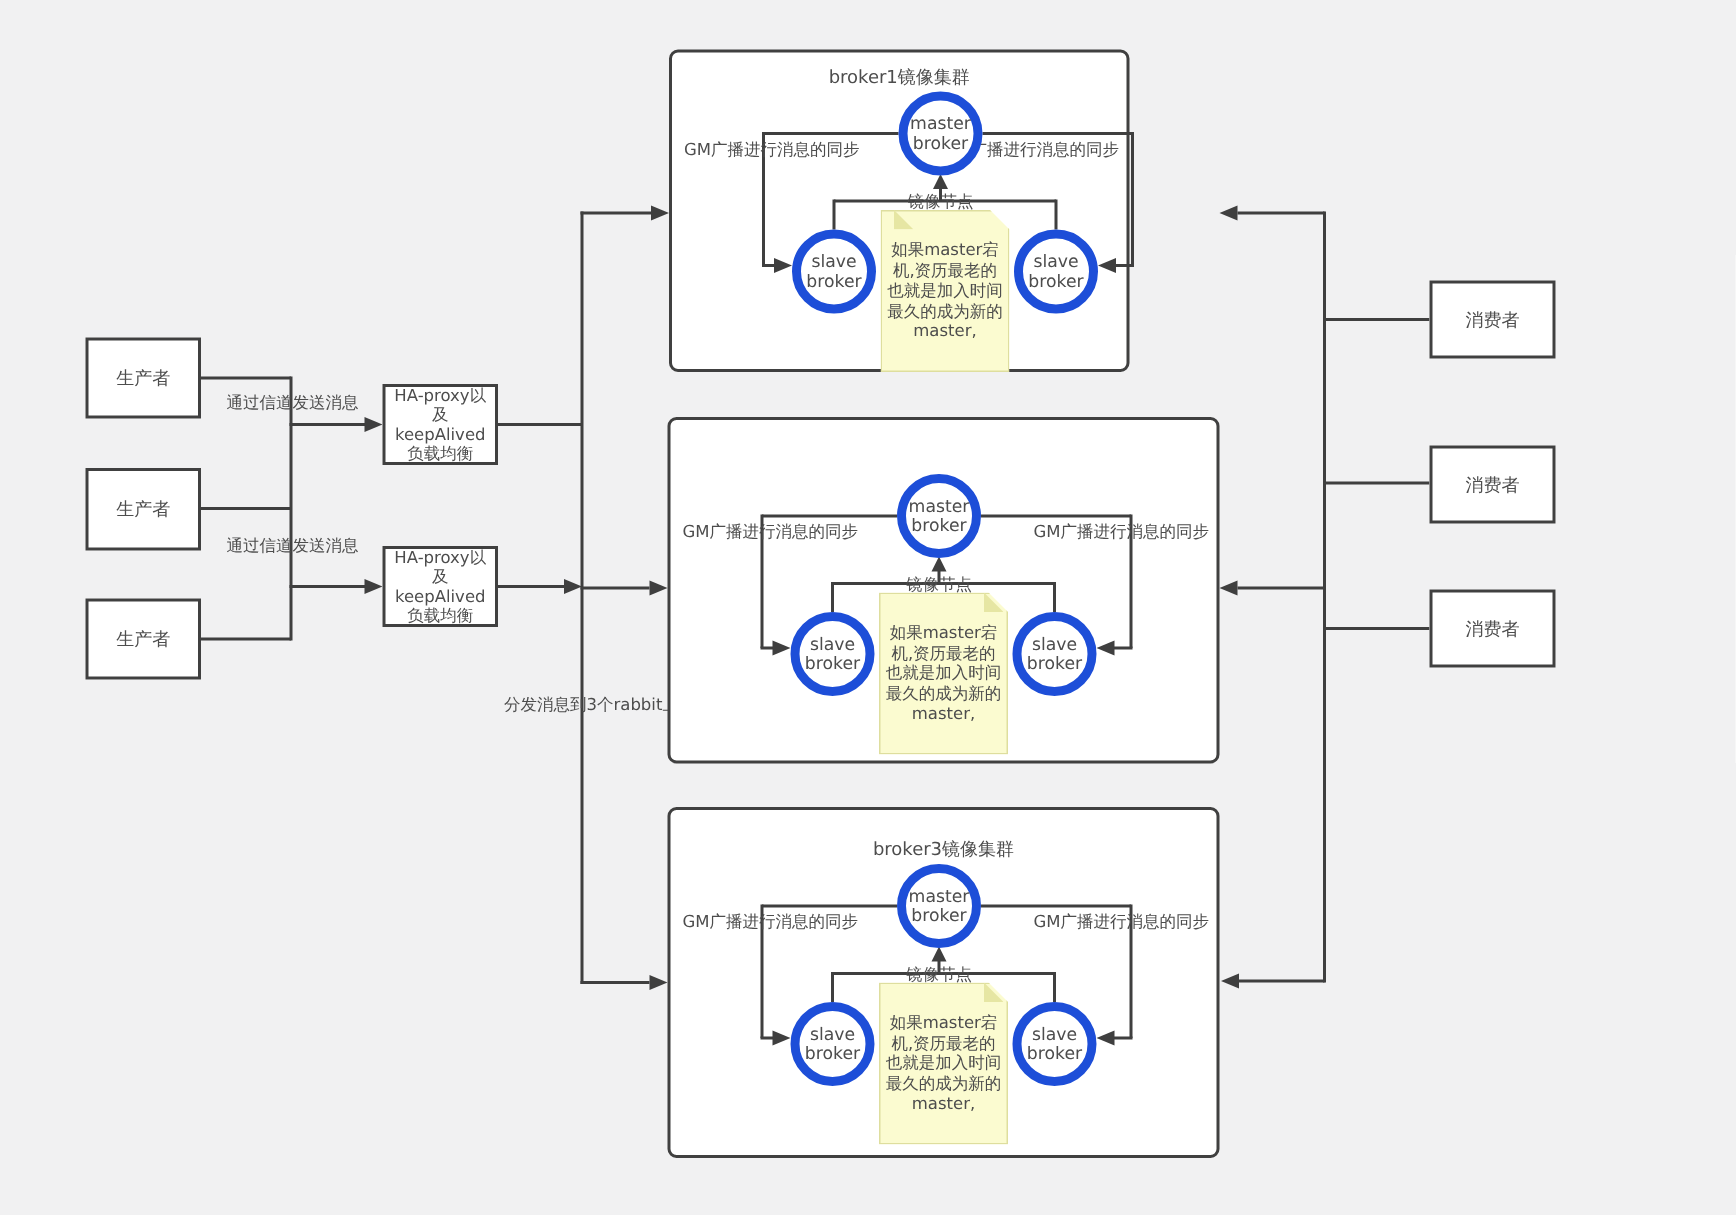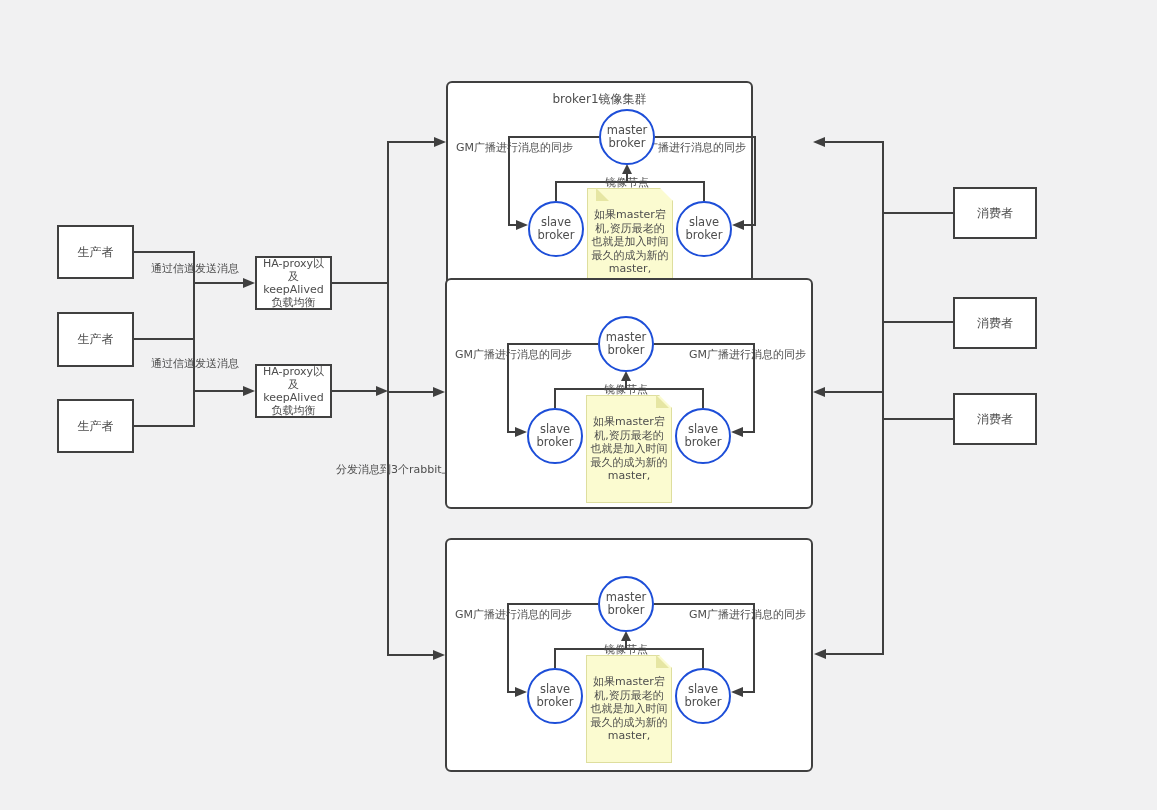--- a/index.html
+++ b/index.html
@@ -8,21 +8,21 @@
     color:#4d4d4d;}
   .box{position:absolute;box-sizing:border-box;background:#fff;border:2px solid #404040;
     display:flex;align-items:center;justify-content:center;font-size:12px;text-align:center;}
   .lb-box{font-size:11px;line-height:13px;white-space:pre-line;}
   .cluster{position:absolute;box-sizing:border-box;background:#fff;border:2px solid #404040;
     border-radius:6px;--oy:0px;}
   .cluster-1{--oy:-10px;}
   .c-title{position:absolute;left:0;width:100%;top:calc(18px + var(--oy));text-align:center;
     font-size:12px;}
   .circle{position:absolute;box-sizing:border-box;width:56px;height:56px;background:#fff;
-    border:2px solid #1d4ed8;border-radius:50%;display:flex;align-items:center;justify-content:center;
+    border:6px solid #1d4ed8;border-radius:50%;display:flex;align-items:center;justify-content:center;
     font-size:11.5px;line-height:13px;text-align:center;white-space:pre-line;}
   .master{left:151px;top:calc(36px + var(--oy));}
   .slave-l{left:80px;top:calc(128px + var(--oy));}
   .slave-r{left:228px;top:calc(128px + var(--oy));}
   .hline,.vline{position:absolute;background:#3f3f3f;}
   .hline{height:2px;}
   .vline{width:2px;}
   .ah-r{position:absolute;width:0;height:0;border-top:5px solid transparent;
     border-bottom:5px solid transparent;border-left:12px solid #3f3f3f;}
   .ah-l{position:absolute;width:0;height:0;border-top:5px solid transparent;
@@ -83,21 +83,21 @@
   <div class="ah-r" style="left:376px;top:386px;"></div>
   <div class="vline" style="left:387px;top:141px;height:515px;"></div>
   <div class="hline" style="left:387px;top:141px;width:47px;"></div>
   <div class="ah-r" style="left:434px;top:137px;"></div>
   <div class="hline" style="left:387px;top:391px;width:46px;"></div>
   <div class="ah-r" style="left:433px;top:387px;"></div>
   <div class="hline" style="left:387px;top:654px;width:46px;"></div>
   <div class="ah-r" style="left:433px;top:650px;"></div>
   <div class="lbl" style="left:336px;top:462px;">分发消息到3个rabbit上</div>
 
-  <div class="cluster cluster-1" style="left:446px;top:33px;width:307px;height:215px;margin-top:48px;">
+  <div class="cluster cluster-1" style="left:446px;top:33px;width:307px;height:215px;">
     <div class="c-title">broker1镜像集群</div>
     <div class="hline" style="left:61px;top:calc(63px + var(--oy));width:90px;"></div>
     <div class="hline" style="left:207px;top:calc(63px + var(--oy));width:100px;"></div>
     <div class="vline" style="left:60px;top:calc(63px + var(--oy));height:89px;"></div>
     <div class="vline" style="left:306px;top:calc(63px + var(--oy));height:89px;"></div>
     <div class="hline" style="left:60px;top:calc(151px + var(--oy));width:10px;"></div>
     <div class="ah-r" style="left:68px;top:calc(147px + var(--oy));"></div>
     <div class="hline" style="left:294px;top:calc(151px + var(--oy));width:14px;"></div>
     <div class="ah-l" style="left:284px;top:calc(147px + var(--oy));"></div>
     <div class="hline" style="left:108px;top:calc(108px + var(--oy));width:148px;"></div>
@@ -147,20 +147,21 @@
 broker</span></div>
     <div class="note">如果master宕
 机,资历最老的
 也就是加入时间
 最久的成为新的
 master,</div>
     <div class="fold"></div>
   </div>
 
   <div class="cluster" style="left:445px;top:538px;width:368px;height:234px;">
+    <div class="c-title">broker3镜像集群</div>
     <div class="hline" style="left:61px;top:calc(63px + var(--oy));width:90px;"></div>
     <div class="hline" style="left:207px;top:calc(63px + var(--oy));width:100px;"></div>
     <div class="vline" style="left:60px;top:calc(63px + var(--oy));height:89px;"></div>
     <div class="vline" style="left:306px;top:calc(63px + var(--oy));height:89px;"></div>
     <div class="hline" style="left:60px;top:calc(151px + var(--oy));width:10px;"></div>
     <div class="ah-r" style="left:68px;top:calc(147px + var(--oy));"></div>
     <div class="hline" style="left:294px;top:calc(151px + var(--oy));width:14px;"></div>
     <div class="ah-l" style="left:284px;top:calc(147px + var(--oy));"></div>
     <div class="hline" style="left:108px;top:calc(108px + var(--oy));width:148px;"></div>
     <div class="vline" style="left:107px;top:calc(108px + var(--oy));height:20px;"></div>

